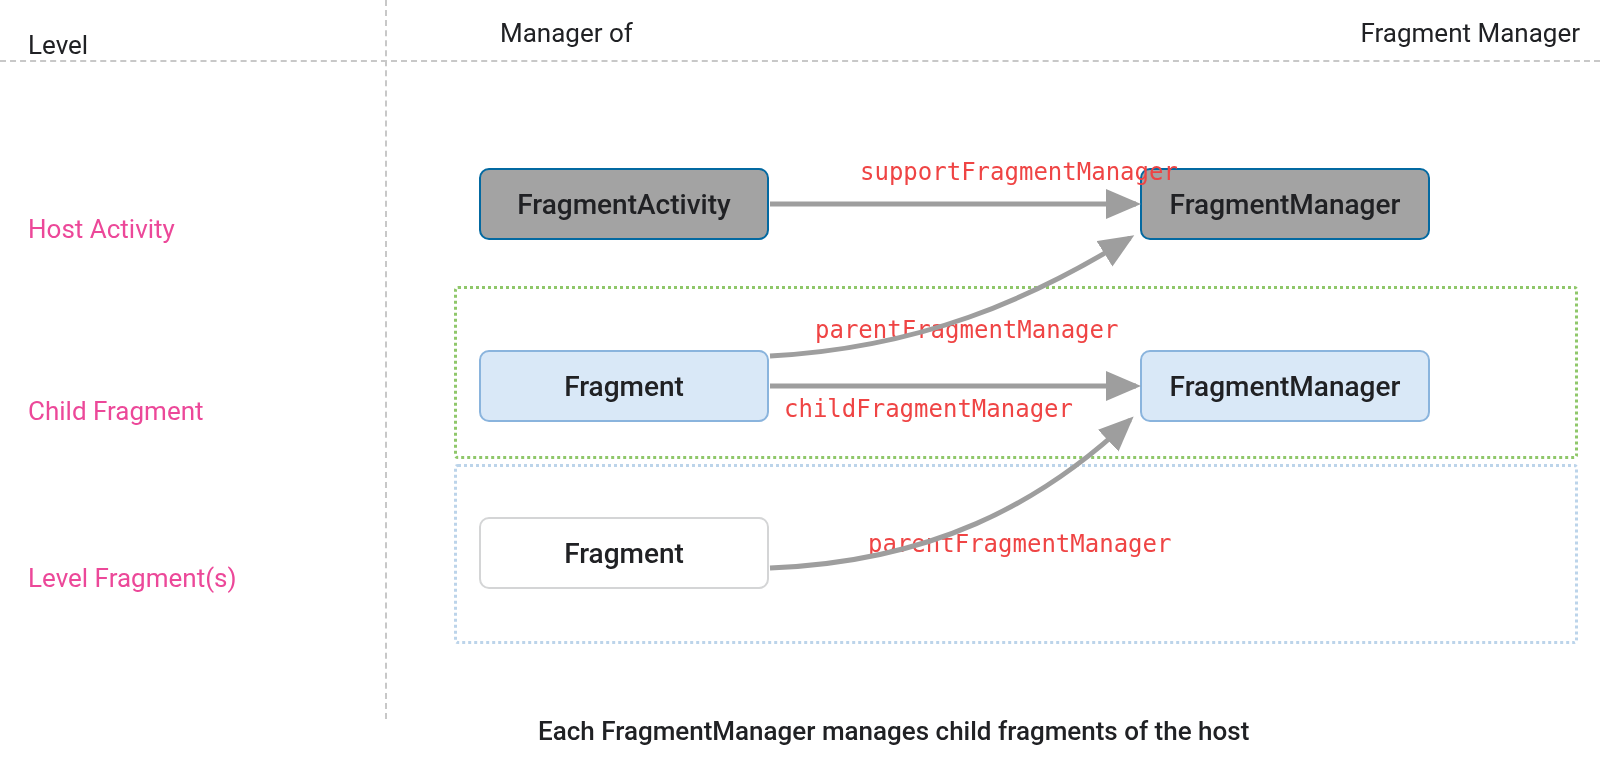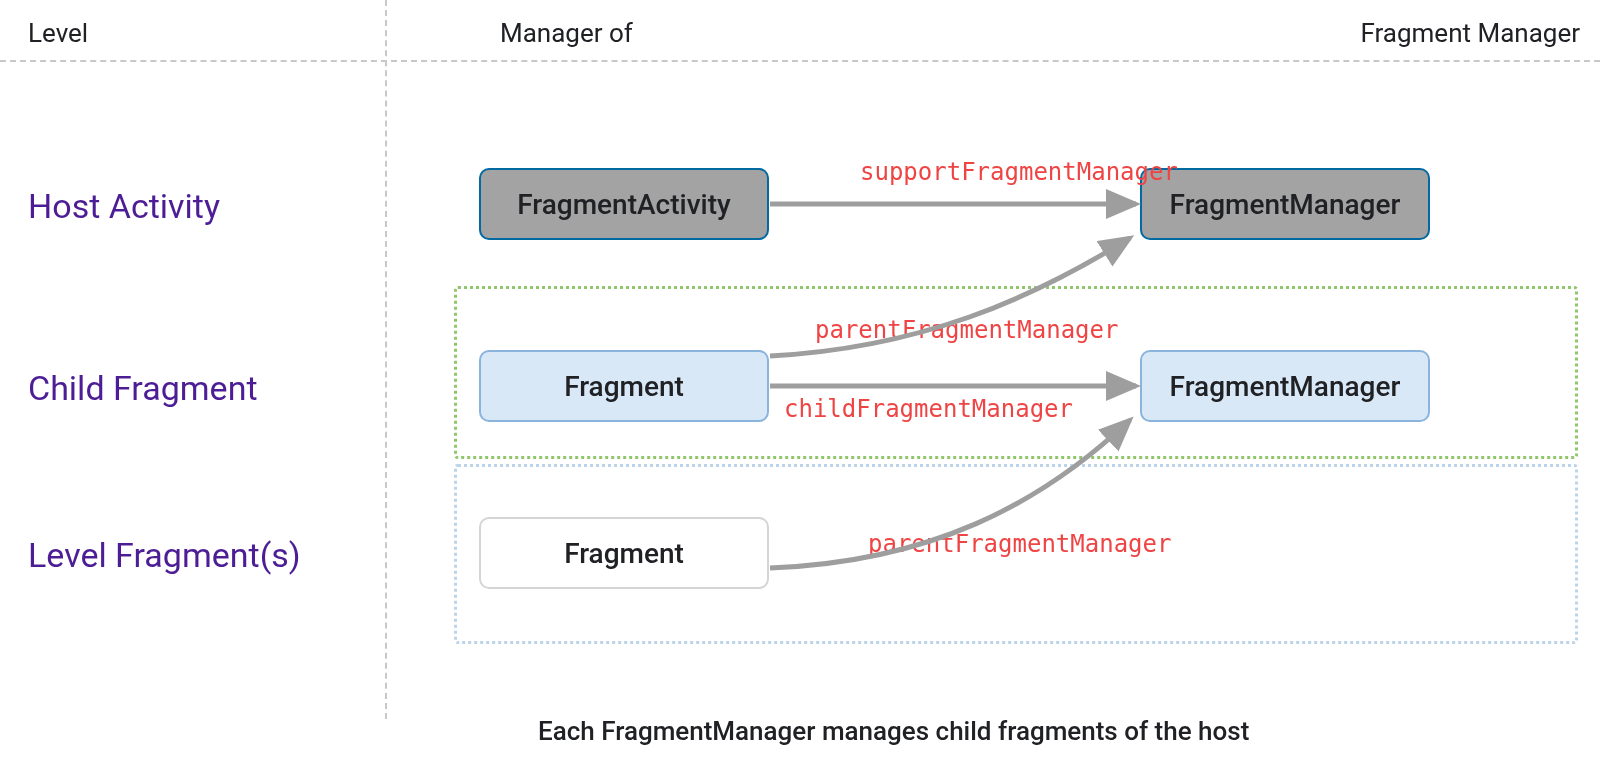--- a/index.html
+++ b/index.html
@@ -13,38 +13,39 @@
   }
   .header {
     position: absolute;
     top: 18px;
     left: 0;
     right: 0;
     height: 40px;
     color: #202124;
     font-size: 26px;
   }
-  .header .h-level { position: absolute; left: 28px; }
+  .header .h-level { position: absolute; left: 28px; margin-top: 12px; }
   .header .h-inst  { position: absolute; left: 500px; }
   .header .h-fm    { position: absolute; right: 20px; text-align: right; }
   .hr-dashed {
     position: absolute;
     top: 60px; left: 0; right: 0;
     border-top: 2px dashed #c8c8c8;
   }
   .vr-dashed {
     position: absolute;
     top: 0; bottom: 55px; left: 385px;
     border-left: 2px dashed #c8c8c8;
   }
   .level-label {
     position: absolute;
     left: 28px;
-    font-size: 34px;
-    color: #4c1d95;
+    font-size: 26px;
+    color: #ec4899;
+    margin-top: 28px;
   }
   .box {
     position: absolute;
     border-radius: 10px;
     font-size: 28px;
     font-weight: 500;
     display: flex;
     align-items: center;
     justify-content: center;
     color: #202124;

